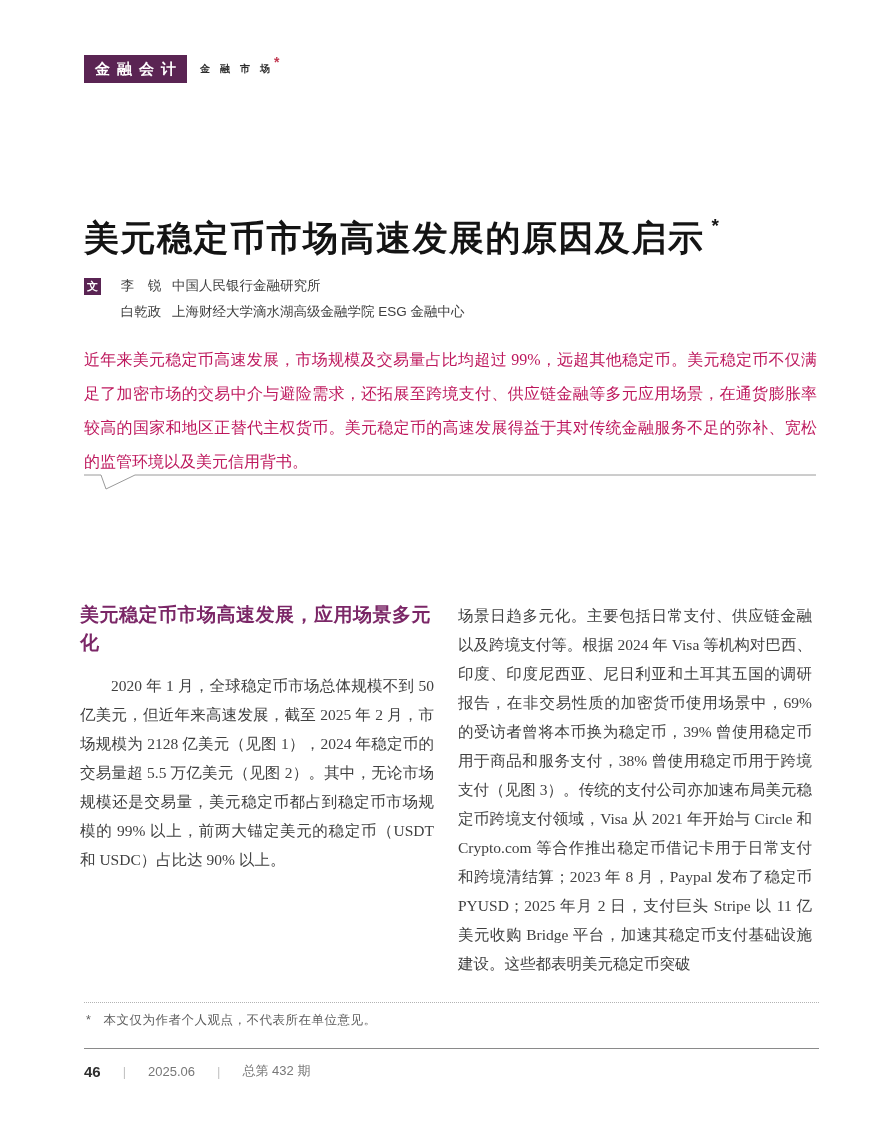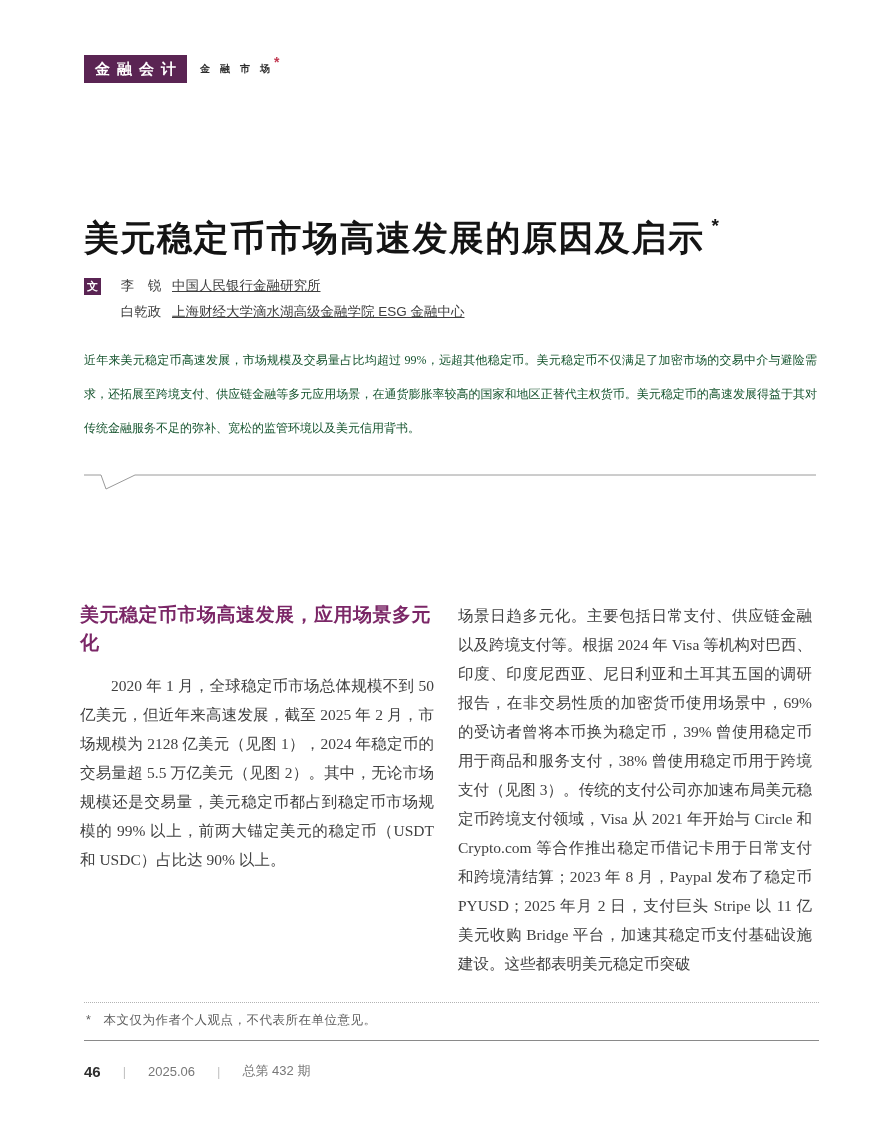--- a/index.html
+++ b/index.html
@@ -28,27 +28,27 @@
   .title-star { font-size:19px; vertical-align:18px; margin-left:7px; font-weight:bold; letter-spacing:0; }
 
   
   .byline { position:absolute; left:84px; top:276px; display:flex; gap:9px; color:#3f3f3f; }
   .byline-marker {
     background:#5a2453; color:#fff; width:17px; height:17px; flex:0 0 17px;
     display:flex; align-items:center; justify-content:center; font-size:11px; font-weight:bold; margin-top:2px;
   }
   .author-row { display:flex; font-size:13.5px; line-height:20px; margin-bottom:6px; }
   .author-name { width:62px; flex:0 0 62px;text-align:center; }
-  .author-aff { color:#3f3f3f;text-decoration:underline; }
+  .author-aff { color:#3f3f3f; }
 
   
   .abstract {
     position:absolute; left:84px; top:343px; width:733px; margin:0;
     font-family:"Liberation Serif","DejaVu Serif",serif;
-    font-size:12px; line-height:34px; color:#14532d; text-align:justify;
+    font-size:16px; line-height:34px; color:#be185d; text-align:justify;
   }
 
   
   .divider { position:absolute; left:84px; top:474px; }
 
   
   .columns { position:absolute; left:80px; top:601px; width:733px; display:flex; gap:24px; }
   .col { width:354px; flex:0 0 354px; }
   .section-heading {
     margin:0 0 14px 0; font-size:19px; line-height:28px; font-weight:bold;
@@ -57,21 +57,21 @@
   .body {
     margin:0; font-family:"Liberation Serif","DejaVu Serif",serif;
     font-size:15.5px; line-height:29px; color:#404040; text-align:justify;
   }
   .indent { text-indent:2em; }
 
   
   .footnote {
     position:absolute; left:84px; top:1002px; width:733px;
     border-top:1px dotted #b3b3b3; border-bottom:1px solid #8a8a8a;
-    padding:9px 0 11px 2px; font-size:12.5px; color:#5f5f5f; letter-spacing:0.5px;
+    padding:9px 0 19px 2px; font-size:12.5px; color:#5f5f5f; letter-spacing:0.5px;
   }
   .fn-star { margin-right:12px; color:#5f5f5f; }
 
   
   .footer { position:absolute; left:84px; top:1062px; display:flex; gap:22px; align-items:center; font-size:13px; color:#777777; }
   .pn { font-weight:bold; color:#2e2e2e; font-size:15px; }
   .sep { color:#c3c3c3; font-size:13px; }
 </style>
 </head>
 <body>

